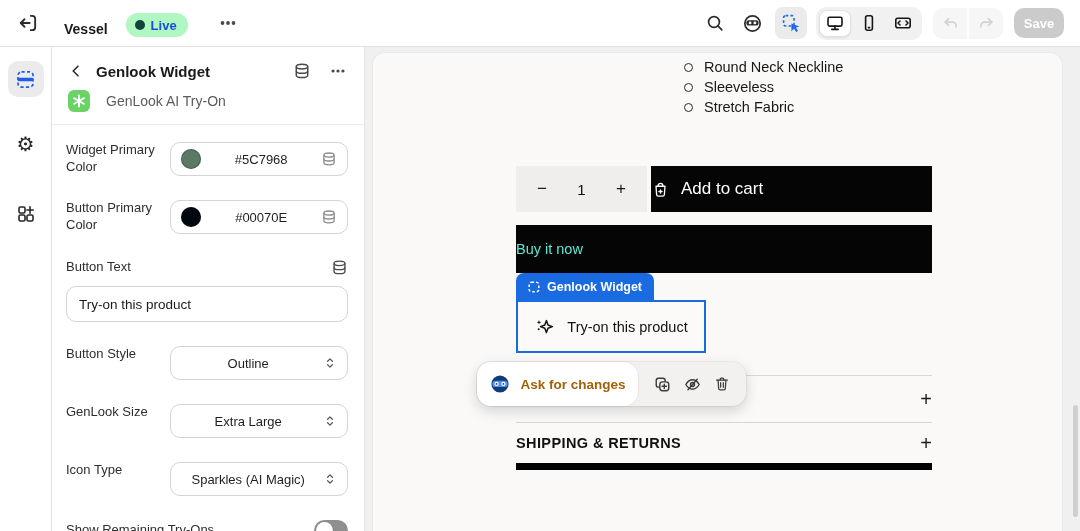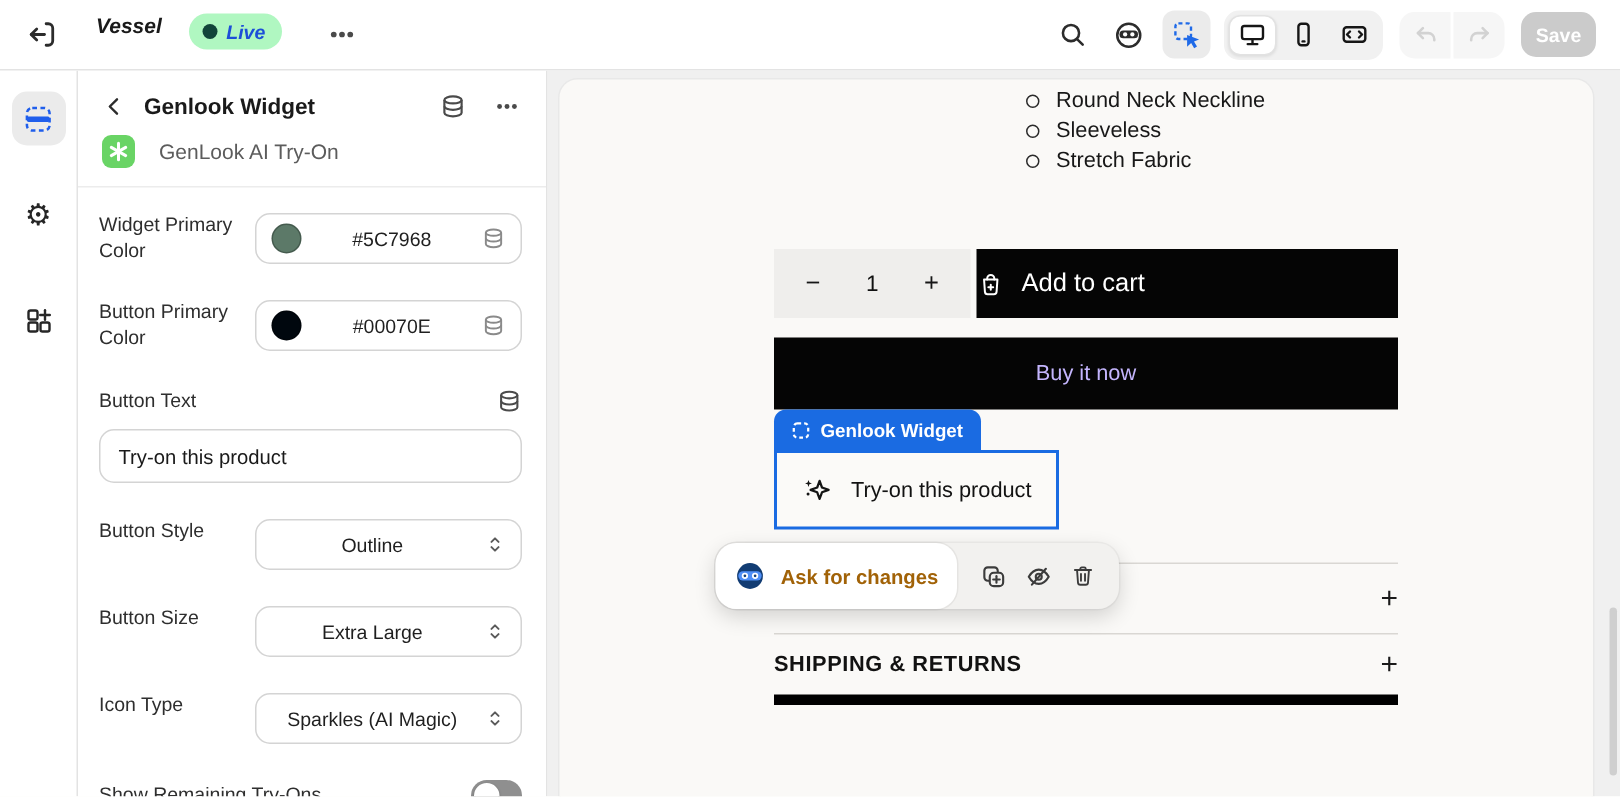--- a/index.html
+++ b/index.html
@@ -10,21 +10,21 @@
   }
   svg { display:block; }
   button { font-family:inherit; border:none; background:none; cursor:pointer; }
 
   
   .topbar{
     position:absolute; top:0; left:0; right:0; height:47px; background:#fff;
     border-bottom:1px solid #e3e3e3; display:flex; align-items:center;
     justify-content:space-between; padding:0 16px 0 14px; z-index:50;
   }
-  .tb-left{ display:flex; align-items:flex-start; gap:14px;font-style:italic; }
+  .tb-left{ display:flex; align-items:flex-end; gap:14px; }
   .icon-btn{ width:28px; height:28px; display:flex; align-items:center; justify-content:center; border-radius:8px; }
   .theme-name{ font-size:14px; font-weight:700; margin-left:8px; }
   .live-badge{ display:flex; align-items:center; gap:6px; background:#b0f7c1; border-radius:12px; height:24px; padding:0 11px 0 9px; margin-left:4px;}
   .live-dot{ width:10px; height:10px; border-radius:50%; background:#12443a; }
   .live-badge span{ font-size:13px; font-weight:700; color:#1d4ed8; }
   .more-btn{ margin-left:12px; }
   .tb-right{ display:flex; align-items:center; gap:9px; }
   .select-mode-btn{ width:32px; height:32px; background:#ebebeb; border-radius:8px; display:flex; align-items:center; justify-content:center; }
   .segmented{ display:flex; align-items:center; background:#f1f1f1; border-radius:10px; padding:3px; gap:2px; }
   .seg-item{ width:32px; height:27px; display:flex; align-items:center; justify-content:center; border-radius:8px; }
@@ -85,21 +85,21 @@
   }
   .features{ position:absolute; left:310px; top:4px; list-style:none; }
   .features li{ position:relative; padding-left:21px; font-size:14.5px; line-height:20.2px; color:#181818; }
   .features li::before{ content:""; position:absolute; left:1px; top:6px; width:7px; height:7px; border:1.4px solid #2b2b2b; border-radius:50%; }
 
   .purchase-row{ position:absolute; left:143px; top:113px; width:416px; height:46px; display:flex; gap:4px; }
   .qty-stepper{ width:131px; height:46px; background:#efeeec; display:flex; align-items:center; justify-content:space-between; padding:0 16px; }
   .qty-btn{ font-size:17px; color:#161616; width:20px; text-align:center; }
   .qty-val{ font-size:15px; color:#111; }
   .atc-btn{ flex:1; background:#050505; color:#fff; display:flex; align-items:center; justify-content:flex-start; gap:11px; font-size:17px; }
-  .buy-btn{ position:absolute; left:143px; top:172px; width:416px; height:48px; background:#050505; color:#c4b5fd; font-size:14.5px; display:flex; align-items:center; justify-content:center; }
+  .buy-btn{ position:absolute; left:143px; top:172px; width:416px; height:48px; background:#050505; color:#5eead4; font-size:14.5px; display:flex; align-items:center; justify-content:flex-start; }
 
   .widget-tab{
     position:absolute; left:143px; top:220px; height:28px; padding:0 12px; background:#1a6be2;
     border-radius:8px 8px 0 0; display:flex; align-items:center; gap:7px; color:#fff;
     font-size:12.5px; font-weight:700; z-index:5;
   }
   .widget-box{
     position:absolute; left:143px; top:247px; width:190px; height:53px; border:2px solid #1a6be2;
     background:#fbfaf8; display:flex; align-items:center; justify-content:center; gap:13px; z-index:4;
   }
@@ -323,21 +323,21 @@
         <button class="control">
           <span class="val">Outline</span>
           <svg width="14" height="14" viewBox="0 0 16 16" fill="none" stroke="#5a5a5a" stroke-width="1.5" stroke-linecap="round" stroke-linejoin="round">
             <path d="M5.3 6 8 3.3 10.7 6"></path>
               <path d="M5.3 10 8 12.7 10.7 10"></path>
           </svg>
         </button>
       </div>
 
       <div class="field-row">
-        <span class="field-label">Button Size</span>
+        <span class="field-label">GenLook Size</span>
         <button class="control">
           <span class="val">Extra Large</span>
           <svg width="14" height="14" viewBox="0 0 16 16" fill="none" stroke="#5a5a5a" stroke-width="1.5" stroke-linecap="round" stroke-linejoin="round">
             <path d="M5.3 6 8 3.3 10.7 6"></path>
               <path d="M5.3 10 8 12.7 10.7 10"></path>
           </svg>
         </button>
       </div>
 
       <div class="field-row">

